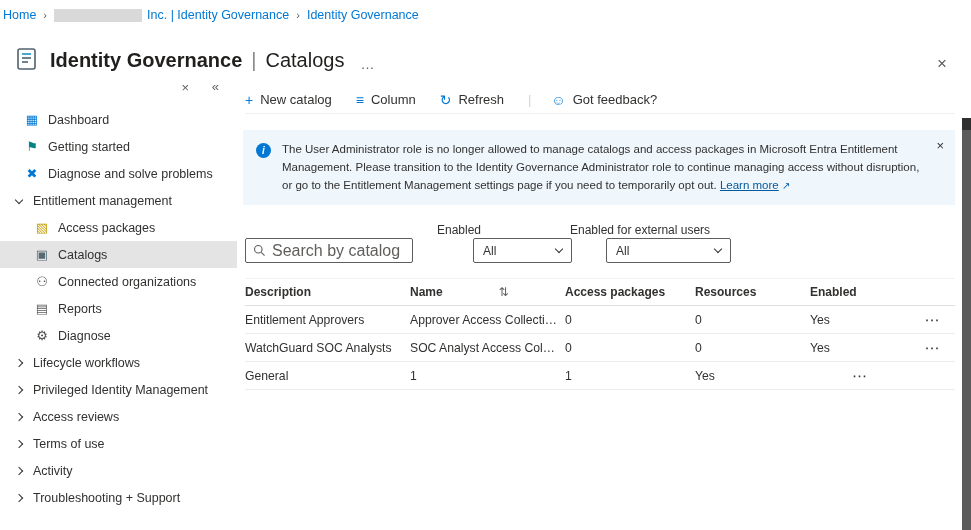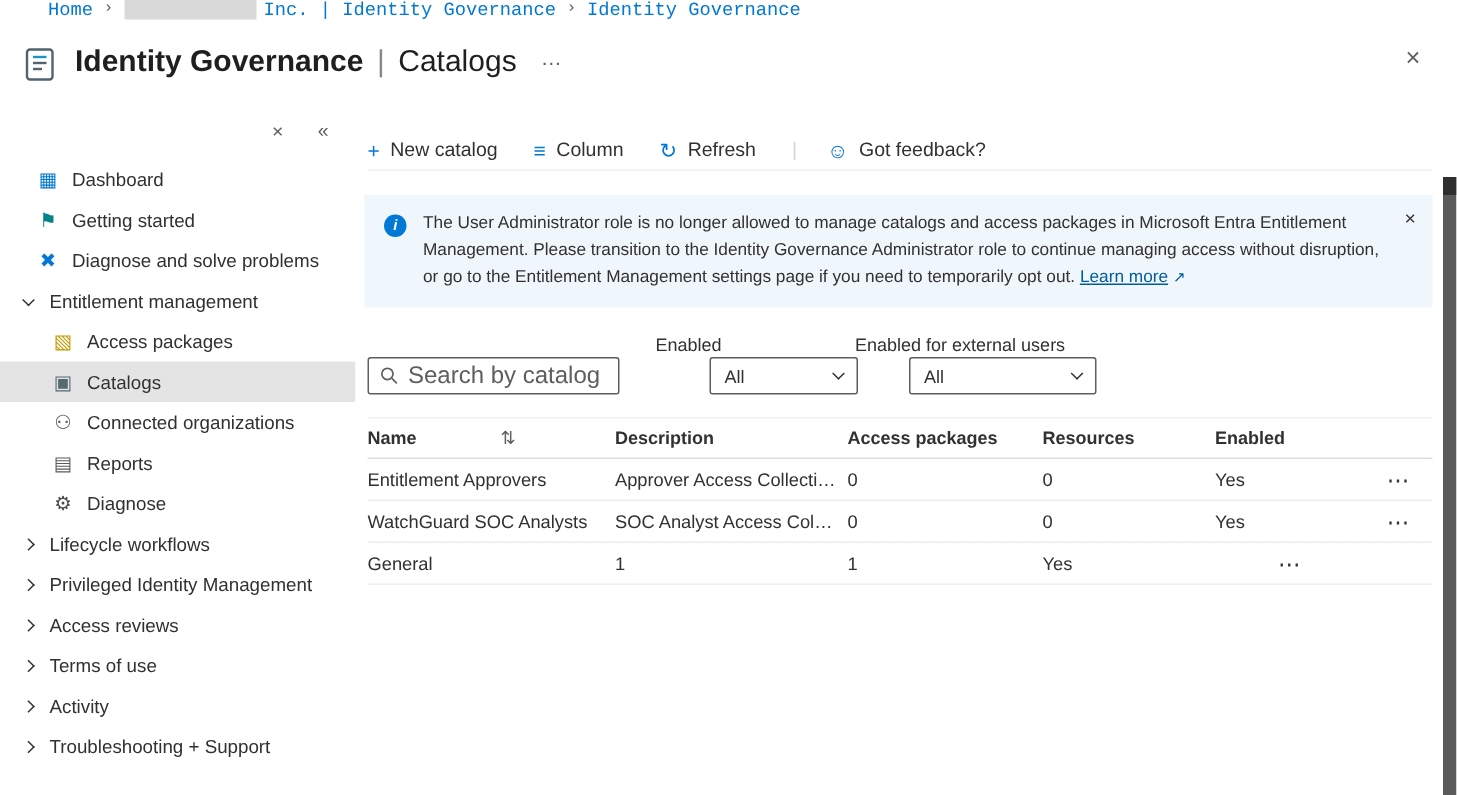--- a/index.html
+++ b/index.html
@@ -8,34 +8,34 @@
     font-family: "Liberation Sans", sans-serif;
     background: #ffffff;
     color: #323130;
     position: relative;
     overflow: hidden;
   }
 
   
   .breadcrumb {
     position: absolute; top: 0; left: 0; right: 0; height: 30px;
-    display: flex; align-items: flex-start; padding-left: 32px; gap: 7px;
-    font-size: 12.5px; background: #fff; font-family: Liberation Mono, monospace;
+    display: flex; align-items: center; padding-left: 3px; gap: 7px;
+    font-size: 12.5px; background: #fff;
   }
   .crumb { color: #0078d4; cursor: pointer; white-space: nowrap; }
   .crumb-sep { color: #605e5c; font-size: 11px; }
   .redacted {
     display: inline-block; width: 88px; height: 13px;
     background: #d9d9d9; vertical-align: middle; margin-right: 5px;
   }
 
   
   .page-header {
     position: absolute; top: 30px; left: 0; right: 0; height: 42px;
-    display: flex; align-items: flex-start; padding-left: 14px; background: #fff;
+    display: flex; align-items: flex-end; padding-left: 14px; background: #fff;
   }
   .app-icon { width: 26px; height: 26px; flex: 0 0 auto; }
   .page-title { margin-left: 10px; font-size: 20px; font-weight: 700; color: #201f1e; white-space: nowrap; }
   .page-title .tsep { font-weight: 300; color: #8a8886; margin: 0 9px; }
   .page-title .sub { font-weight: 400; color: #201f1e; }
   .more-menu { margin-left: 16px; color: #605e5c; font-size: 14px; letter-spacing: 2px; cursor: pointer; }
   .header-close { margin-left: auto; margin-right: 24px; color: #605e5c; font-size: 17px; cursor: pointer; line-height: 1; }
 
   
   .sidebar { position: absolute; top: 72px; left: 0; width: 237px; bottom: 0; background: #fff; }
@@ -263,25 +263,25 @@
   </div>
 
   <span class="filter-label fl-2">Enabled for external users</span>
   <div class="dropdown dd-2">
     <span>All</span>
     <span class="dd-chev"></span>
   </div>
 
   <div class="table">
     <div class="t-row t-head">
+      <span class="t-cell">Description</span>
       <span class="t-cell th-name">
         <span>Name</span>
         <span class="sort-icon">⇅</span>
       </span>
-      <span class="t-cell">Description</span>
       <span class="t-cell">Access packages</span>
       <span class="t-cell">Resources</span>
       <span class="t-cell">Enabled</span>
       <span class="t-cell"></span>
     </div>
 
     <div class="t-row">
       <span class="t-cell">Entitlement Approvers</span>
       <span class="t-cell">Approver Access Collection</span>
       <span class="t-cell">0</span>

